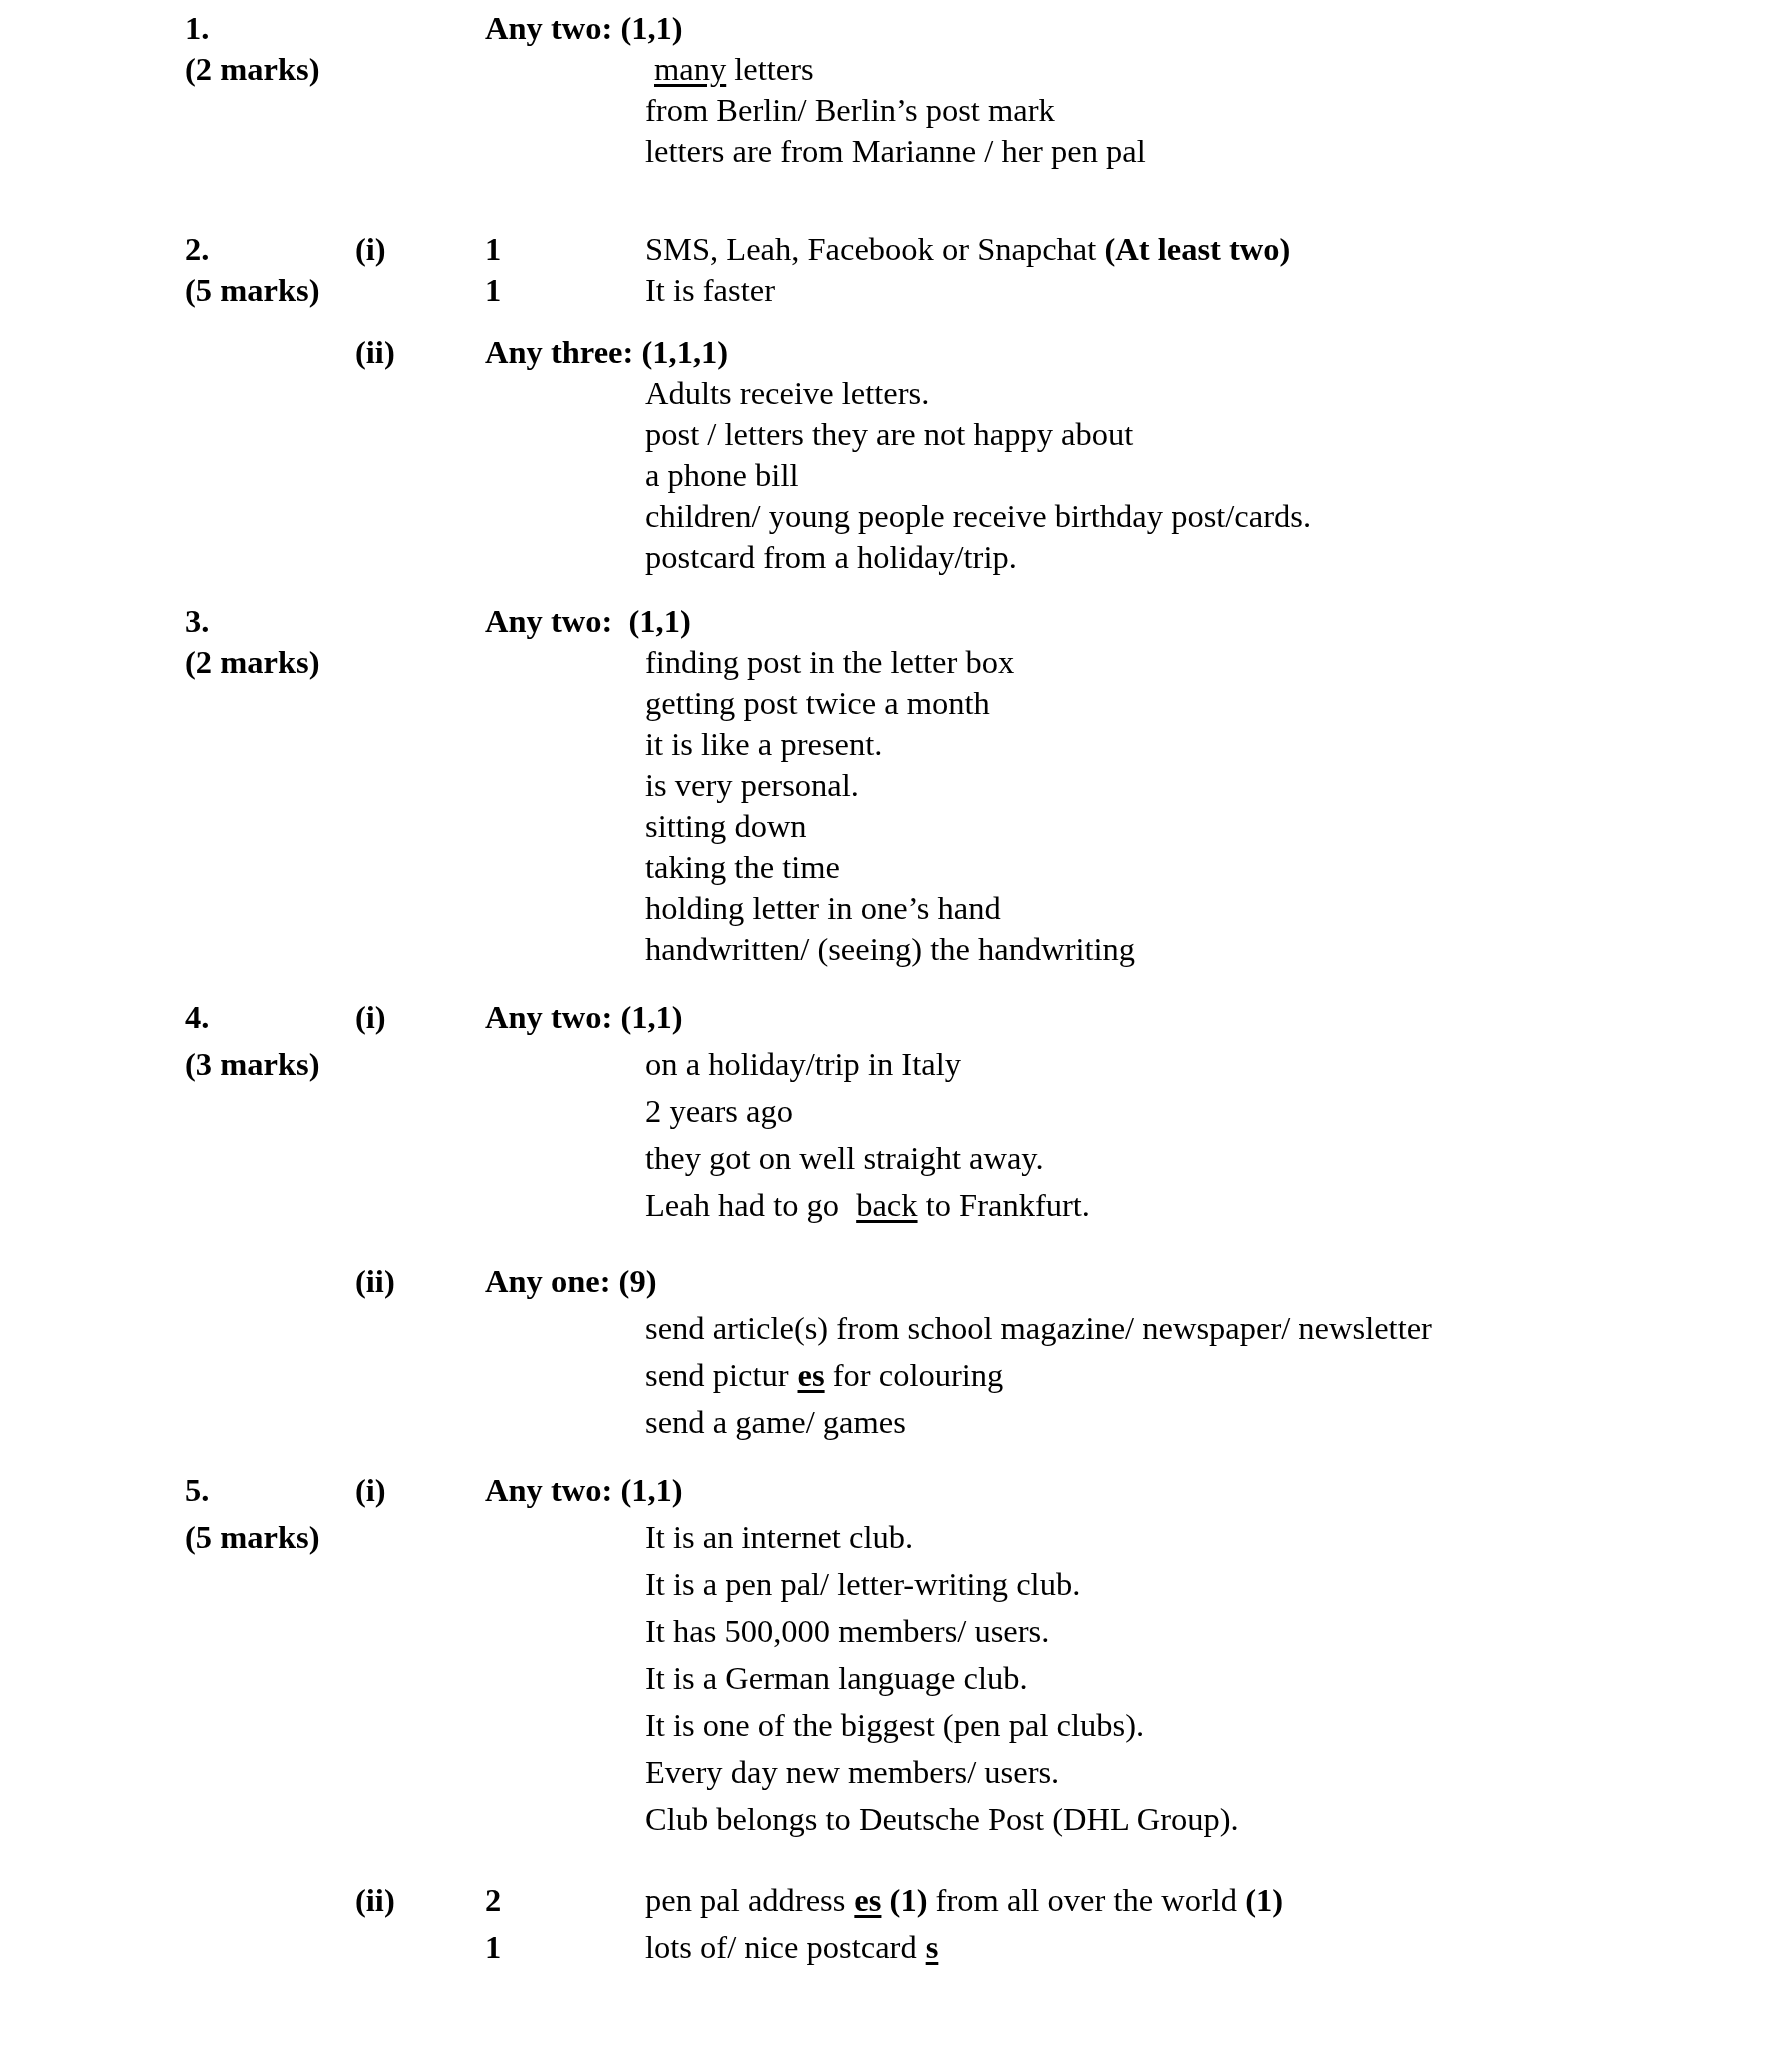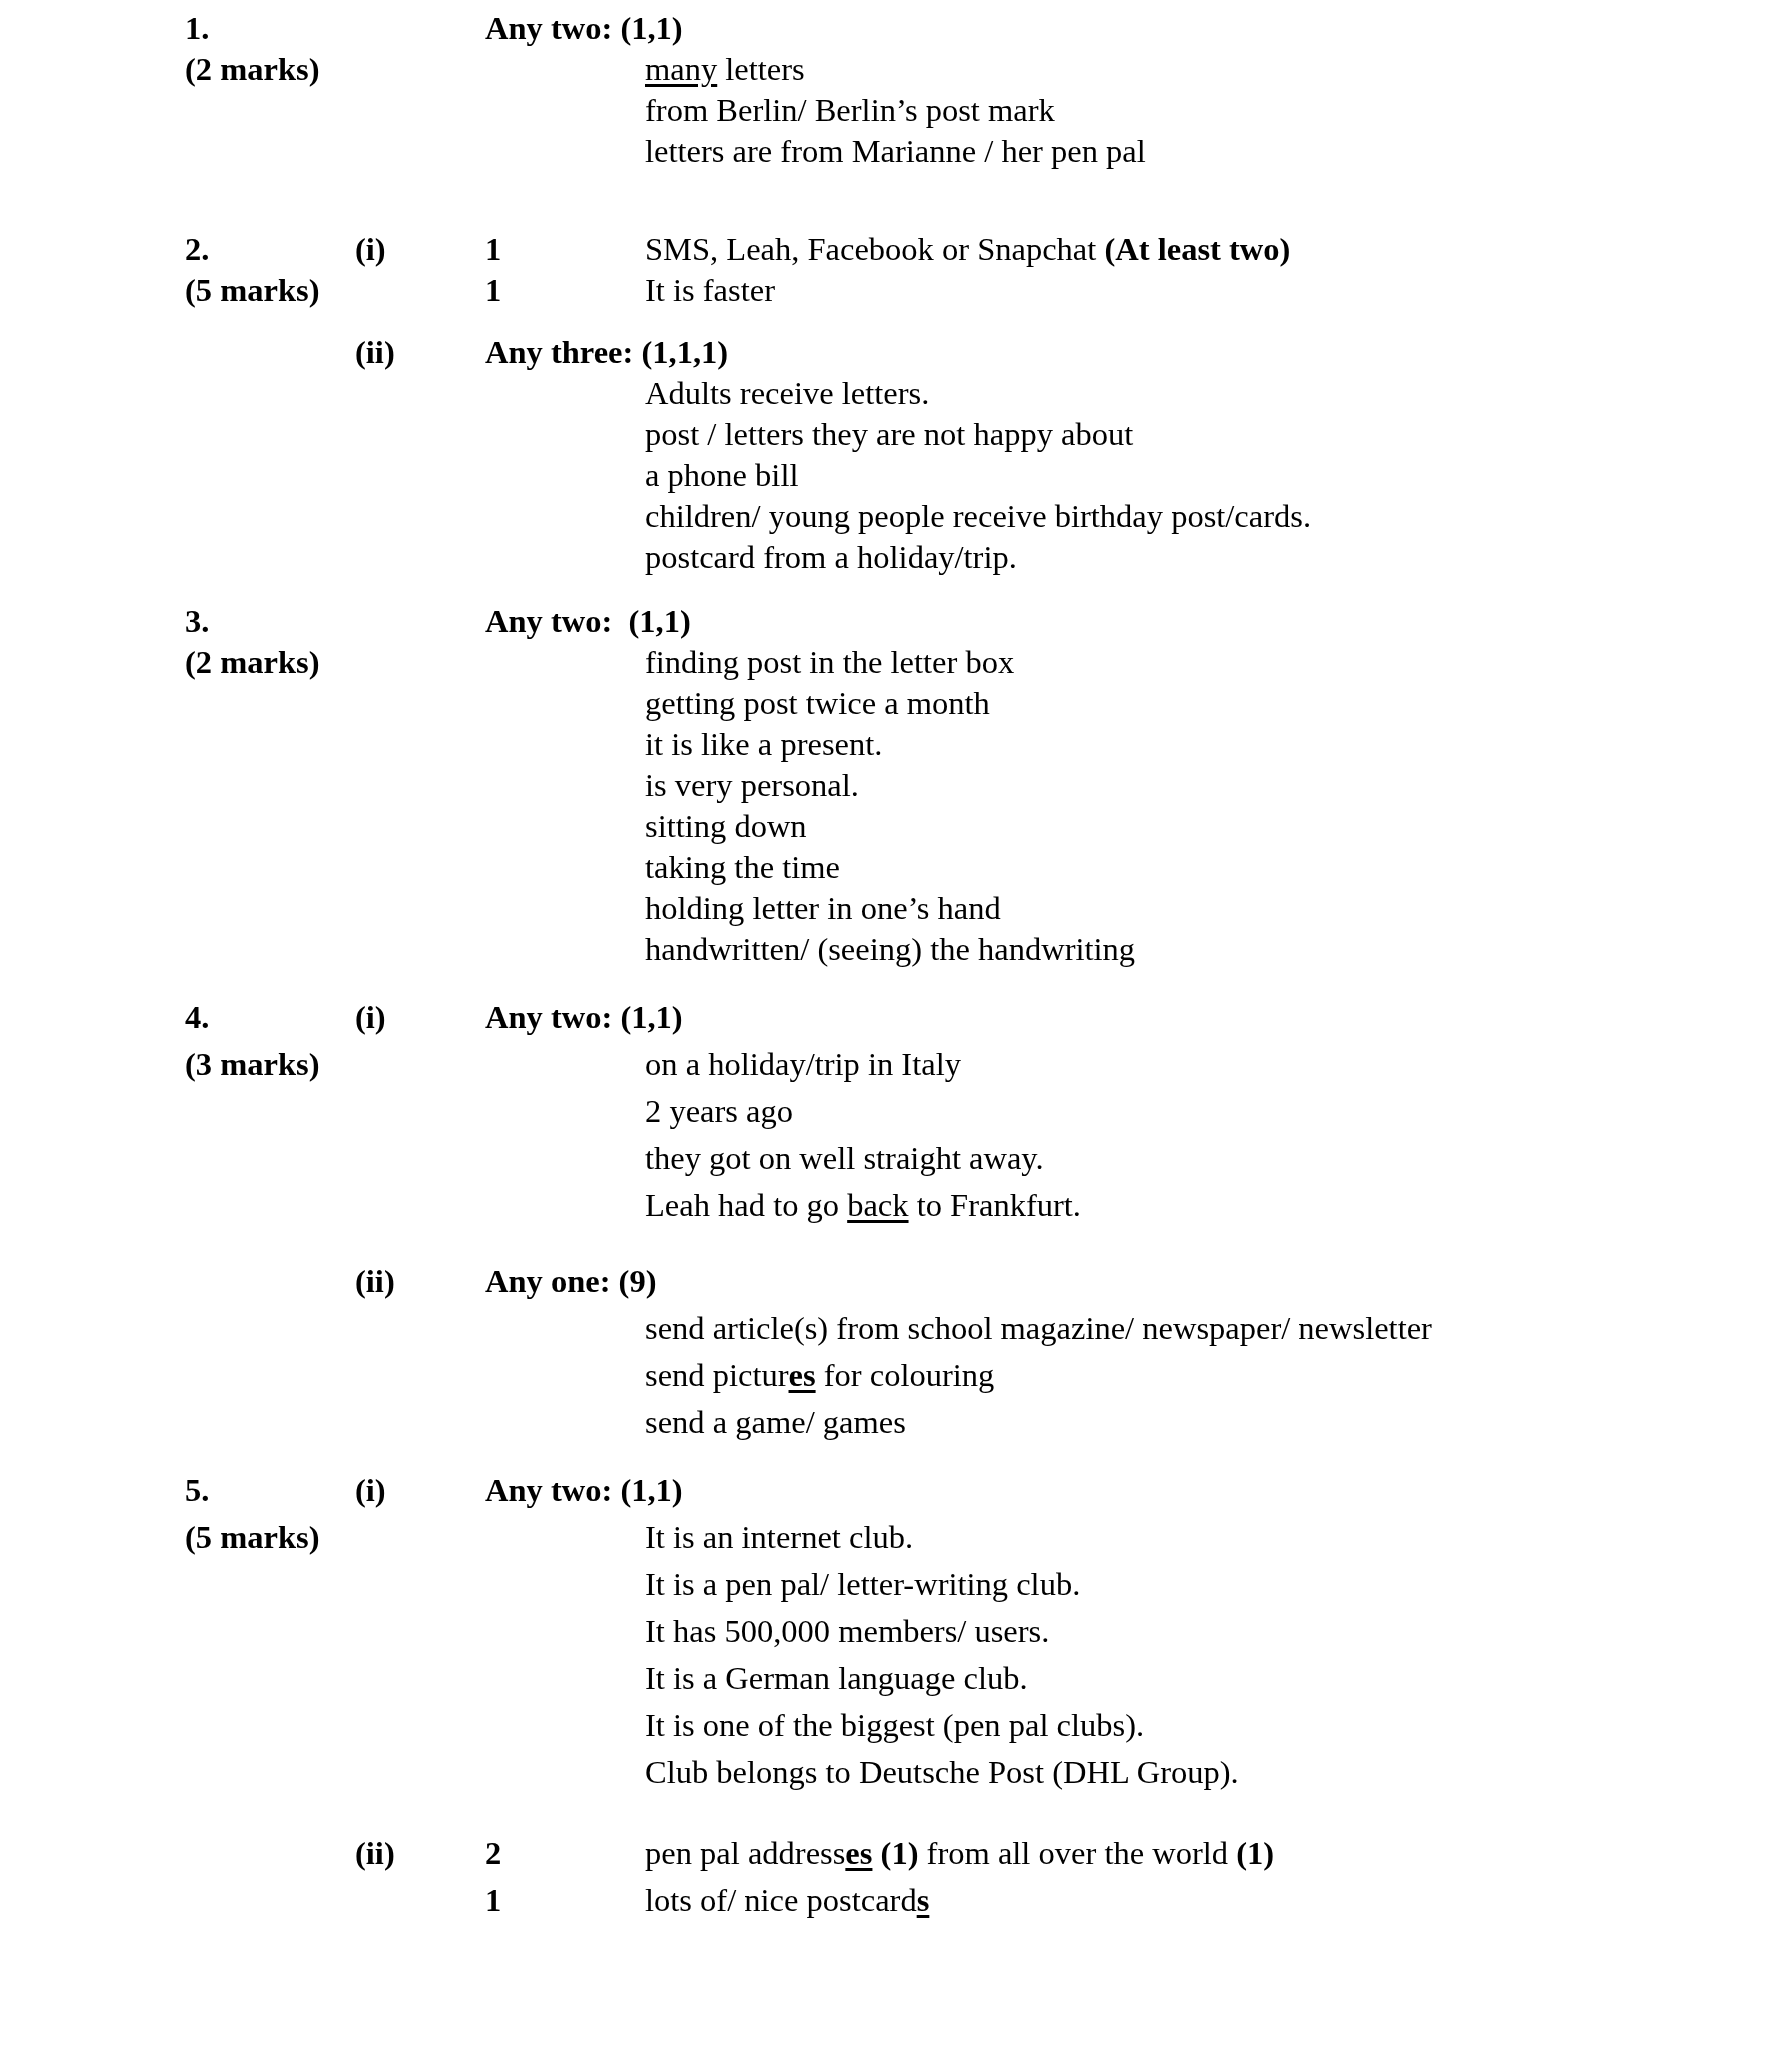--- a/index.html
+++ b/index.html
@@ -31,21 +31,21 @@
     position: absolute;
     top: 0;
     white-space: pre;
   }
   .c1 { left: 185px; }   
   .c2 { left: 355px; }   
   .c3 { left: 485px; }   
   .c4 { left: 645px; }   
 
   .b { font-weight: bold; }
-  .u { text-decoration: underline; text-underline-offset: 3.9px; }
+  .u { text-decoration: underline; text-underline-offset: 3.9px; margin-left: 9px; }
 
   
   .sec2 { margin-top: 57px; }
   .sec3 { margin-top: 23.6px; }
   .sec4 { margin-top: 23.6px; }
   .sec5 { margin-top: 20.7px; }
   .sec2 [data-block="1"] { margin-top: 20.7px; }
   .sec4 [data-block="1"] { margin-top: 29.6px; }
   .sec5 [data-block="1"] { margin-top: 34px; }
 </style>
@@ -194,20 +194,23 @@
         <div class="row">
           <span class="c4">It has 500,000 members/ users.</span>
         </div>
         <div class="row">
           <span class="c4">It is a German language club.</span>
         </div>
         <div class="row">
           <span class="c4">It is one of the biggest (pen pal clubs).</span>
         </div>
         <div class="row">
+          <span class="c4">Every day new members/ users.</span>
+        </div>
+        <div class="row">
           <span class="c4">Club belongs to Deutsche Post (DHL Group).</span>
         </div>
       </div>
     <div class="block" data-block="1">
         <div class="row">
           <span class="c2 b">(ii)</span>
           <span class="c3 b">2</span>
           <span class="c4"><span>pen pal address</span><span class="b u">es</span><span> </span><span class="b">(1)</span><span> from all over the world </span><span class="b">(1)</span></span>
         </div>
         <div class="row">

